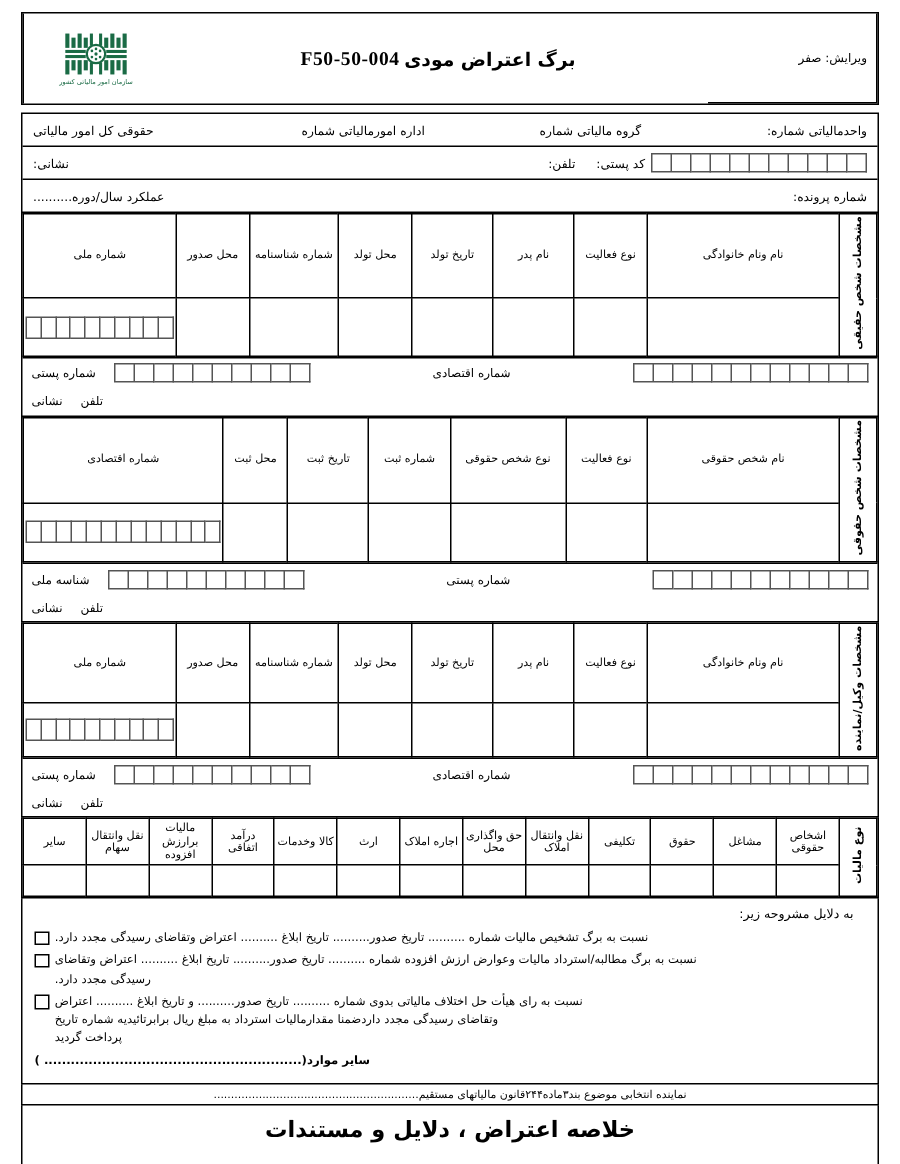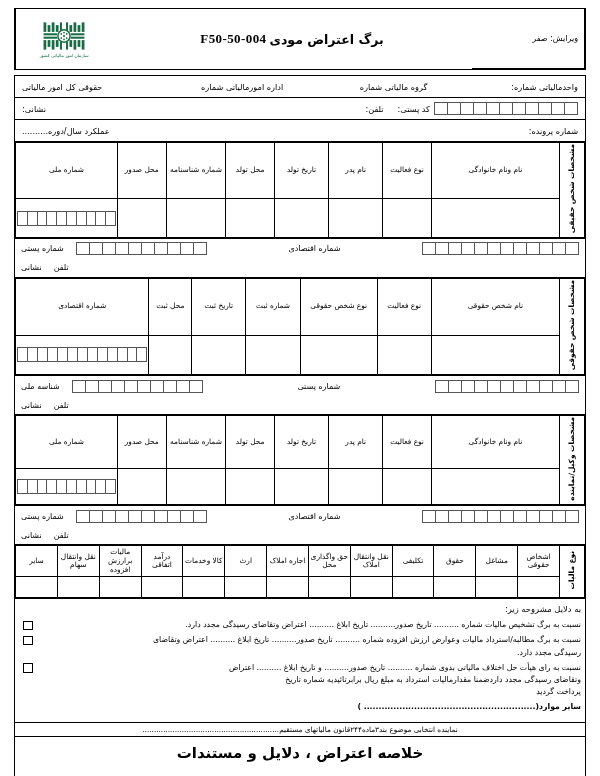--- a/index.html
+++ b/index.html
@@ -58,26 +58,26 @@
   .addrrow{display:flex;align-items:center;height:18px;font-size:8px;}
   .addrrow .lab{padding:0 6px;}
   .addrrow .tel{padding:0 6px;margin-right:auto;}
 
   
   .taxtbl td{font-size:6.6px;line-height:1.2;}
   .taxtbl .h{height:28px;}
   .taxtbl .b{height:18px;}
 
   
-  .reasons{border:1.6px solid #000;border-top:none;padding:5px 4px 6px 8px;}
+  .reasons{border:1.6px solid #000;border-top:none;padding:5px 16px 6px 8px;}
   .rtitle{font-size:8.4px;text-align:right;margin-bottom:5px;}
   .ritem{display:flex;align-items:flex-start;gap:4px;margin-bottom:3px;}
   .cbx{width:7.5px;height:7.5px;border:1px solid #000;flex:none;margin-top:1.5px;
        order:2;margin-right:auto;}
-  .rtext{font-size:7.8px;line-height:1.55;text-align:right;order:1;flex:1;}
+  .rtext{font-size:7.8px;line-height:1.55;text-align:left;order:1;flex:1;}
   .rtext .cont{display:block;}
   .bolditem{font-weight:bold;}
 
   .repline{border:1.6px solid #000;border-top:none;font-size:7.3px;
            padding:2px 8px;text-align:center;}
 
   .summary{border:1.6px solid #000;border-top:none;height:58px;}
   .summary .st{font-size:15px;font-weight:bold;text-align:center;padding-top:7px;}
 </style>
 </head>

